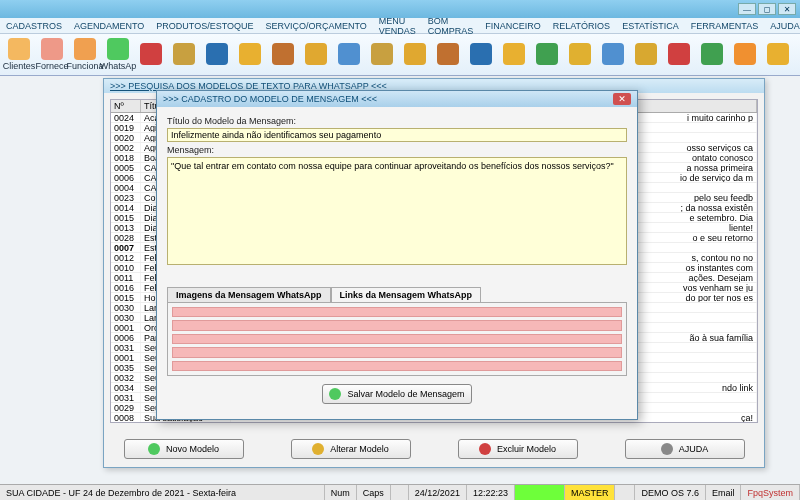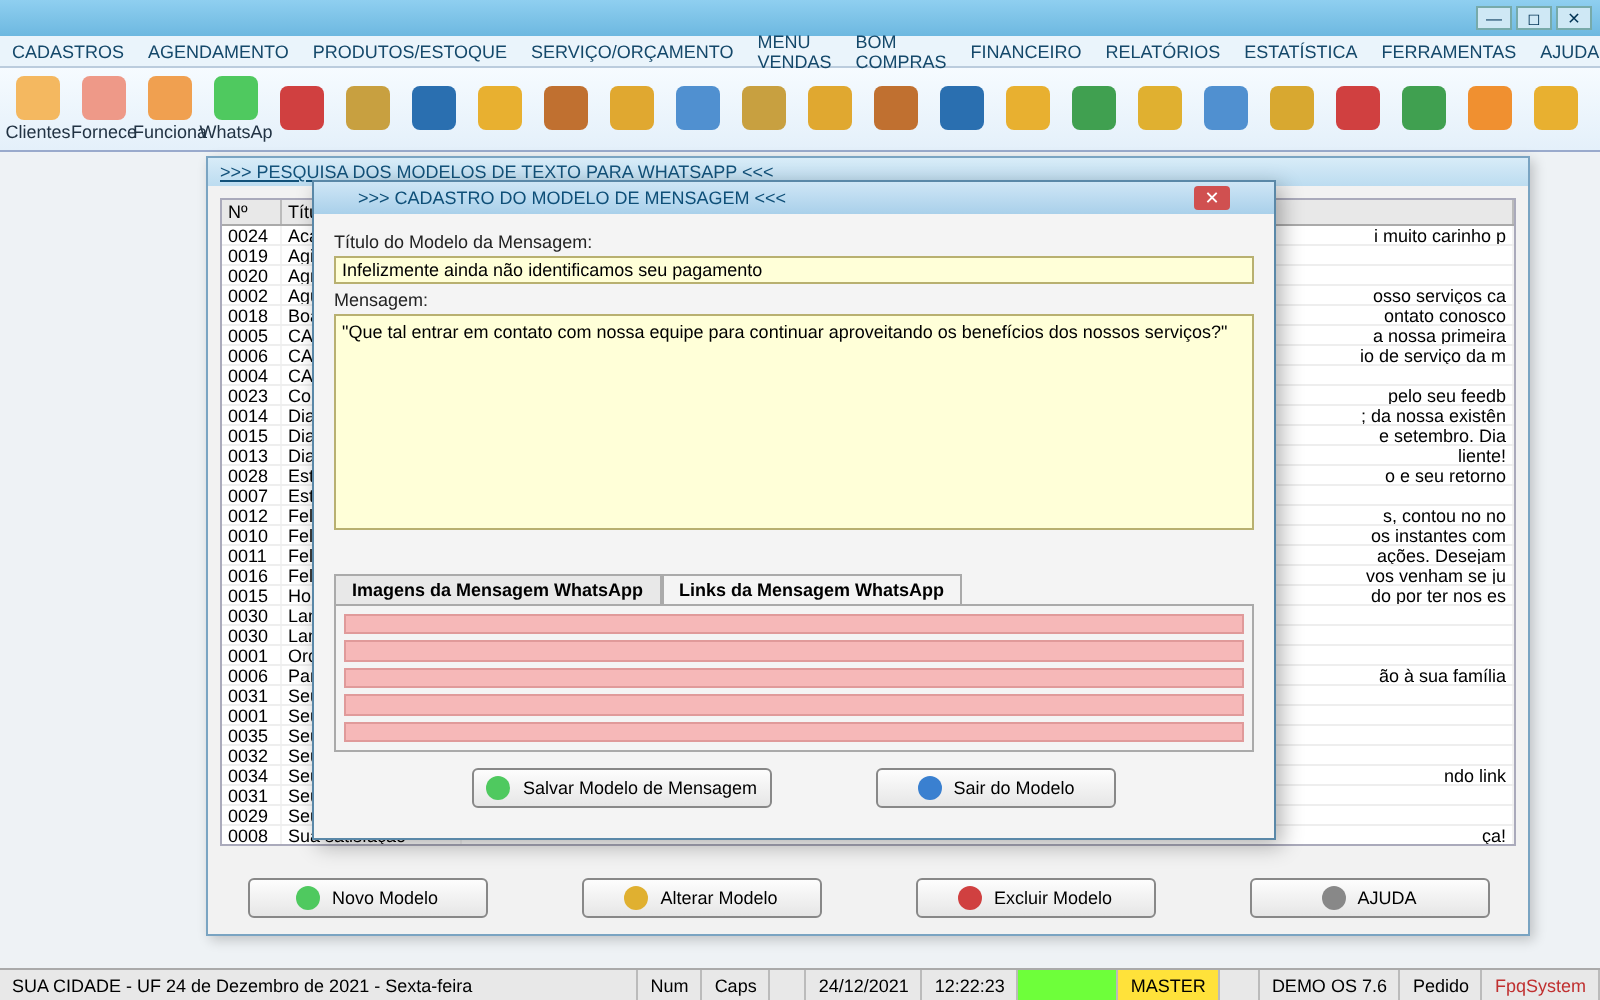--- a/index.html
+++ b/index.html
@@ -23,21 +23,21 @@
 .dlg1 .grid { position:absolute; top:20px; left:6px; width:648px; height:324px; background:#fff; border:1px solid #aab; overflow:hidden; font-size:8px; }
 .dlg1 .grid .ghd { display:flex; background:#e8e8e8; border-bottom:1px solid #aaa; }
 .dlg1 .grid .ghd div { padding:1px 3px; border-right:1px solid #bbb; }
 .dlg1 .grid .row { display:flex; border-bottom:1px solid #eee; height:10px; }
 .dlg1 .grid .row div { padding:0 3px; border-right:1px solid #f3f3f3; overflow:hidden; white-space:nowrap; }
 .dlg1 .btns { position:absolute; bottom:8px; left:10px; right:10px; display:flex; gap:28px; justify-content:space-around; }
 .bbtn { width:120px; height:20px; background:linear-gradient(#fdfdfd,#e6e6e6); border:1px solid #888; border-radius:3px; display:flex; align-items:center; justify-content:center; gap:6px; font-size:9px; }
 .bbtn .bic { width:12px; height:12px; border-radius:50%; }
 
 .dlg2 { position:absolute; left:156px; top:14px; width:482px; height:330px; background:#f4f4f4; border:1px solid #5a88a8; box-shadow:3px 3px 10px rgba(0,0,0,.3); }
-.dlg2 .hd2 { height:16px; background:linear-gradient(#cfe6f6,#a9d0ea); display:flex; align-items:center; padding:0 22px; font-size:9px; color:#0e4f78; }
+.dlg2 .hd2 { height:16px; background:linear-gradient(#cfe6f6,#a9d0ea); display:flex; align-items:center; padding:0 6px; font-size:9px; color:#0e4f78; }
 .dlg2 .hd2 .x { margin-left:auto; width:18px; height:12px; background:#d05050; color:#fff; display:flex;align-items:center;justify-content:center; border-radius:2px; font-size:9px;}
 .dlg2 .body { padding:6px 10px; }
 .dlg2 label { display:block; font-size:9px; color:#222; margin:3px 0 2px; }
 .dlg2 .fld { width:100%; height:14px; background:#ffffd8; border:1px solid #b8b070; padding:1px 3px; font-size:9px; }
 .dlg2 .msgbox { width:100%; height:108px; background:#ffffd8; border:1px solid #b8b070; padding:3px; font-size:9px; resize:none; }
 .dlg2 .tabs { margin-top:20px; display:flex; font-size:8px;font-weight:bold; }
 .dlg2 .tab { padding:2px 8px; background:#e8e8e8; border:1px solid #aaa; border-bottom:none; }
 .dlg2 .tab.act { background:#f4f4f4; }
 .dlg2 .tabpane { border:1px solid #aaa; height:74px; background:#f4f4f4; padding:4px; display:flex; flex-direction:column; gap:3px; }
 .dlg2 .pinkrow { height:11px; background:#f6b8b8; border:1px solid #e09a9a; }
@@ -242,21 +242,21 @@
             <div style="width: 30px;">0013</div>
             <div style="width: 90px;">Dia do Cliente</div>
             <div style="flex: 1 1 0%; text-align: right;">liente!</div>
           </div>
           <div class="row">
             <div style="width: 30px;">0028</div>
             <div style="width: 90px;">Estamos agua</div>
             <div style="flex: 1 1 0%; text-align: right;">o e seu retorno</div>
           </div>
           <div class="row">
-            <div style="width: 30px;">0007</div>
+            <div style="width: 30px; font-weight: bold;">0007</div>
             <div style="width: 90px;">Estamos muito</div>
             <div style="flex: 1 1 0%; text-align: right;"></div>
           </div>
           <div class="row">
             <div style="width: 30px;">0012</div>
             <div style="width: 90px;">Feliz Ano Nov</div>
             <div style="flex: 1 1 0%; text-align: right;">s, contou no no</div>
           </div>
           <div class="row">
             <div style="width: 30px;">0010</div>
@@ -379,36 +379,32 @@
         <div class="pinkrow"></div>
         <div class="pinkrow"></div>
         <div class="pinkrow"></div>
         <div class="pinkrow"></div>
       </div>
       <div class="btnrow">
         <div class="bbtn" style="width:150px">
             <span class="bic" style="background:#4fc95f"></span>
             <span>Salvar Modelo de Mensagem</span>
           </div>
-        <div class="bbtn" style="width:120px">
-            <span class="bic" style="background:#3a80d0"></span>
-            <span>Sair do Modelo</span>
-          </div>
       </div>
     </div>
   </div>
 
 </div>
 
 <div class="statusbar">
   <div class="cell" style="flex:1">SUA CIDADE - UF 24 de Dezembro de 2021 - Sexta-feira</div>
   <div class="cell">Num</div>
   <div class="cell">Caps</div>
   <div class="cell" style="width:18px"></div>
   <div class="cell">24/12/2021</div>
   <div class="cell">12:22:23</div>
   <div class="cell green" style="width:50px"></div>
   <div class="cell yel">MASTER</div>
   <div class="cell" style="width:20px"></div>
   <div class="cell">DEMO OS 7.6</div>
-  <div class="cell">Pedido</div>
+  <div class="cell">Email</div>
   <div class="cell" style="color:#c03030">FpqSystem</div>
 </div>
 
 </body></html>

